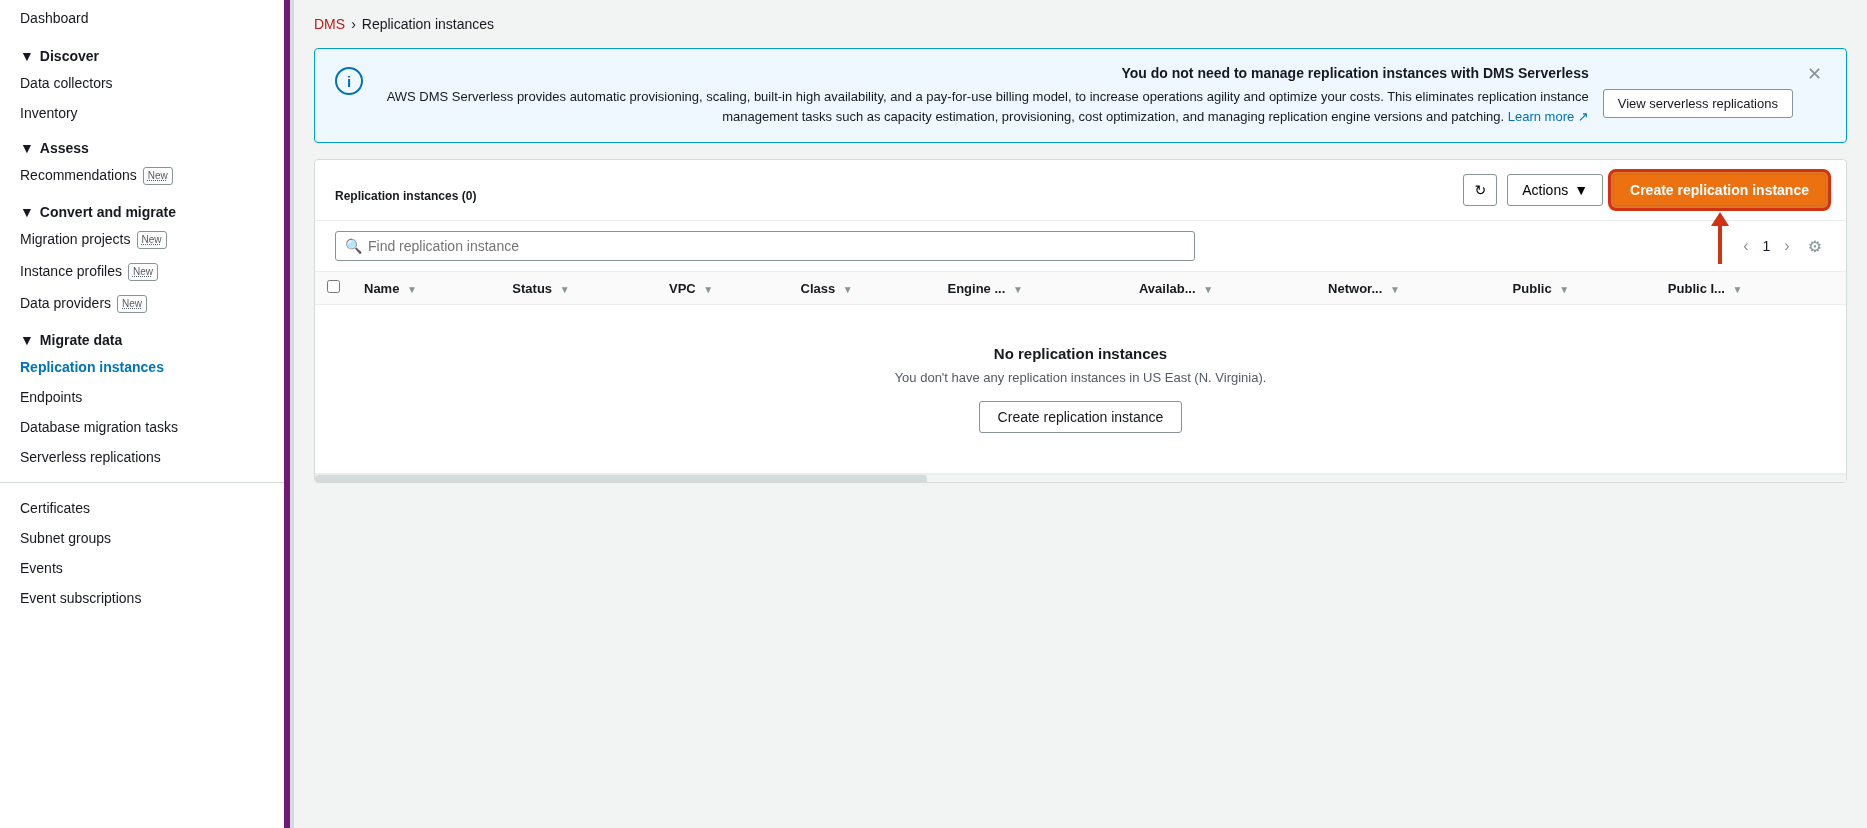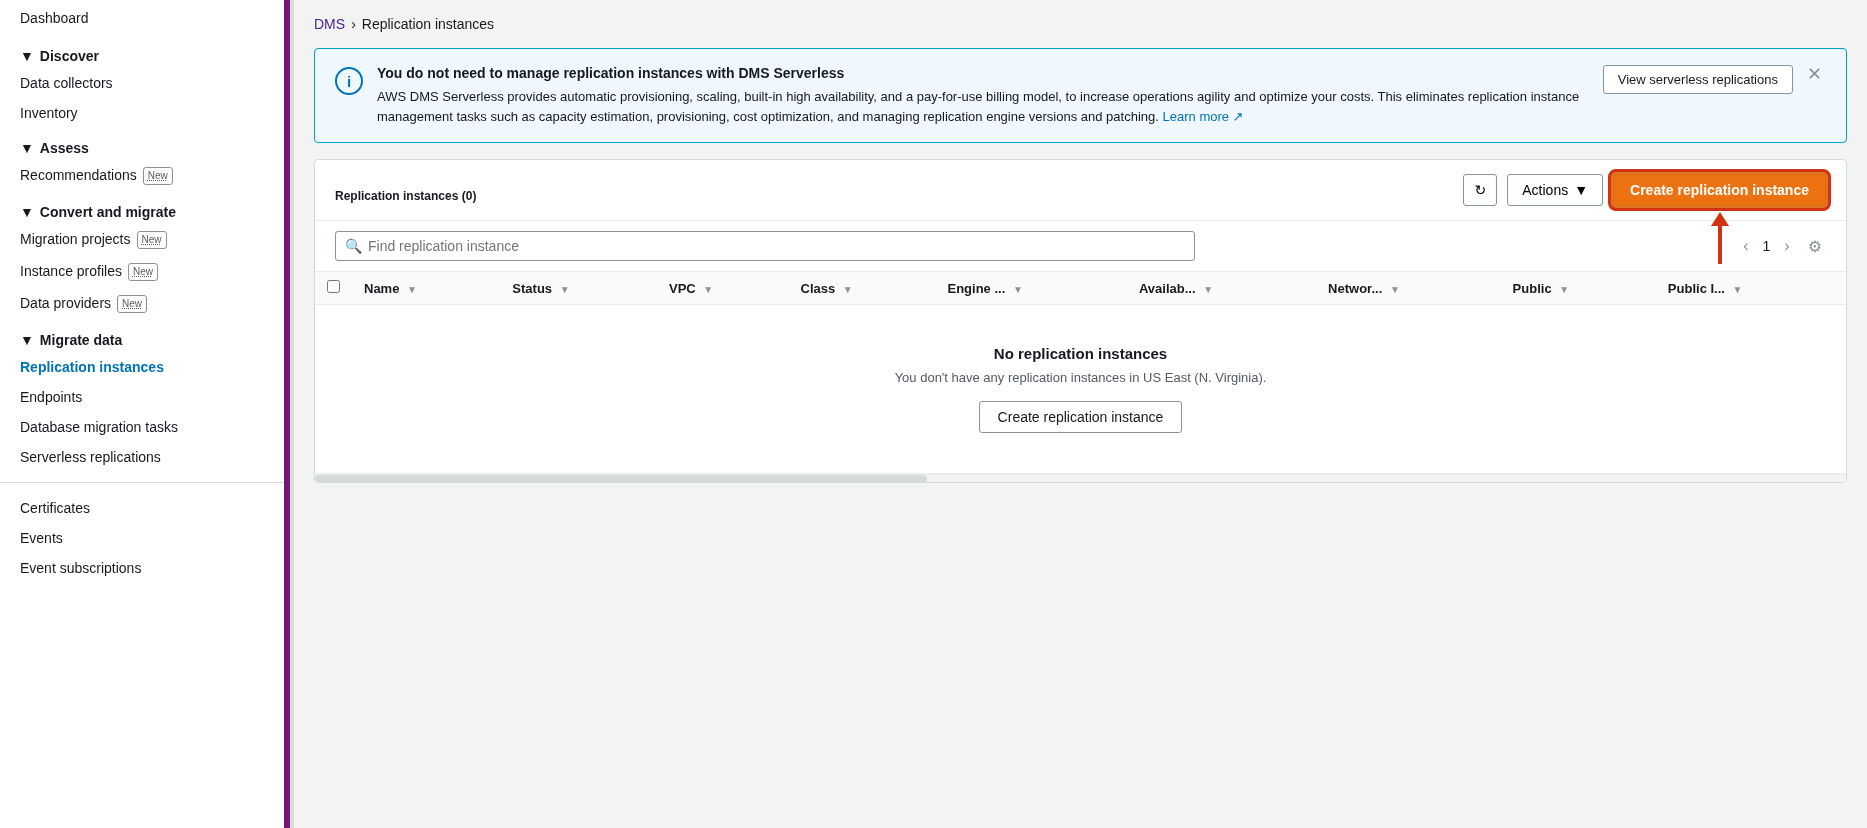--- a/index.html
+++ b/index.html
@@ -16,32 +16,32 @@
     .dashboard-item { padding: 10px 20px; font-size: 14px; cursor: pointer; color: #16191f; }
 
     
     .sidebar-drag { width: 4px; background: #d5dbdb; cursor: col-resize; }
 
     
     .main { flex: 1; overflow-y: auto; padding: 16px 20px; background: #f2f3f3; }
 
     
     .breadcrumb { display: flex; align-items: center; gap: 6px; margin-bottom: 16px; font-size: 14px; }
-    .breadcrumb a { color: #4c1d95; text-decoration: none; }
+    .breadcrumb a { color: #b91c1c; text-decoration: none; }
     .breadcrumb-current { color: #16191f; }
 
     
     .info-banner { background: #f0f8ff; border: 1px solid #00a1c9; border-radius: 4px; padding: 16px 20px; margin-bottom: 16px; display: flex; align-items: flex-start; gap: 14px; position: relative; }
     .info-icon { width: 28px; height: 28px; min-width: 28px; border: 2px solid #0073bb; border-radius: 50%; display: flex; align-items: center; justify-content: center; font-weight: 700; color: #0073bb; font-size: 15px; margin-top: 2px; }
-    .info-content { flex: 1; }
+    .info-content { flex: 1; text-align: right; }
     .info-title { font-weight: 700; font-size: 14px; margin-bottom: 6px; color: #16191f; }
     .info-desc { font-size: 13px; color: #16191f; line-height: 1.5; }
     .info-link { color: #0073bb; text-decoration: none; }
     .info-actions { display: flex; align-items: flex-start; gap: 10px; }
-    .btn-serverless { background: #fff; border: 1px solid #879596; border-radius: 3px; padding: 6px 14px; font-size: 13px; cursor: pointer; color: #16191f; white-space: nowrap; }
+    .btn-serverless { background: #fff; border: 1px solid #879596; border-radius: 3px; padding: 6px 14px; font-size: 13px; cursor: pointer; color: #16191f; white-space: nowrap; margin-top: 24px; }
     .close-btn { background: none; border: none; cursor: pointer; font-size: 18px; color: #879596; padding: 0 4px; line-height: 1; }
 
     
     .ri-card { background: #fff; border: 1px solid #d5dbdb; border-radius: 4px; padding: 0; }
     .ri-header { display: flex; align-items: center; padding: 14px 20px; border-bottom: 1px solid #eaeded; gap: 10px; }
     .ri-title { font-size: 12px; font-weight: 700; flex: 1; margin-top: 12px; }
     .btn-refresh { background: #fff; border: 1px solid #879596; border-radius: 3px; padding: 5px 10px; cursor: pointer; font-size: 14px; display: flex; align-items: center; justify-content: center; width: 34px; height: 32px; }
     .btn-actions { background: #fff; border: 1px solid #879596; border-radius: 3px; padding: 5px 14px; cursor: pointer; font-size: 14px; display: flex; align-items: center; gap: 6px; height: 32px; }
     .btn-create { background: #ec7211; border: 1px solid #dd6b0e; border-radius: 3px; padding: 5px 16px; cursor: pointer; font-size: 14px; font-weight: 600; color: #fff; height: 32px; white-space: nowrap; box-shadow: 0 0 0 3px #e07527; }
 
@@ -119,20 +119,21 @@
     <span>Migrate data</span>
   </div>
   <div class="sidebar-item active">Replication instances</div>
   <div class="sidebar-item">Endpoints</div>
   <div class="sidebar-item">Database migration tasks</div>
   <div class="sidebar-item">Serverless replications</div>
 
   <div class="sidebar-divider"></div>
 
   <div class="sidebar-item">Certificates</div>
+  <div class="sidebar-item">Subnet groups</div>
   <div class="sidebar-item">Events</div>
   <div class="sidebar-item">Event subscriptions</div>
 </div>
 
 <div class="sidebar-drag"></div>
 
 <div class="main">
 
   <div class="breadcrumb">
     <a href="#">DMS</a>

